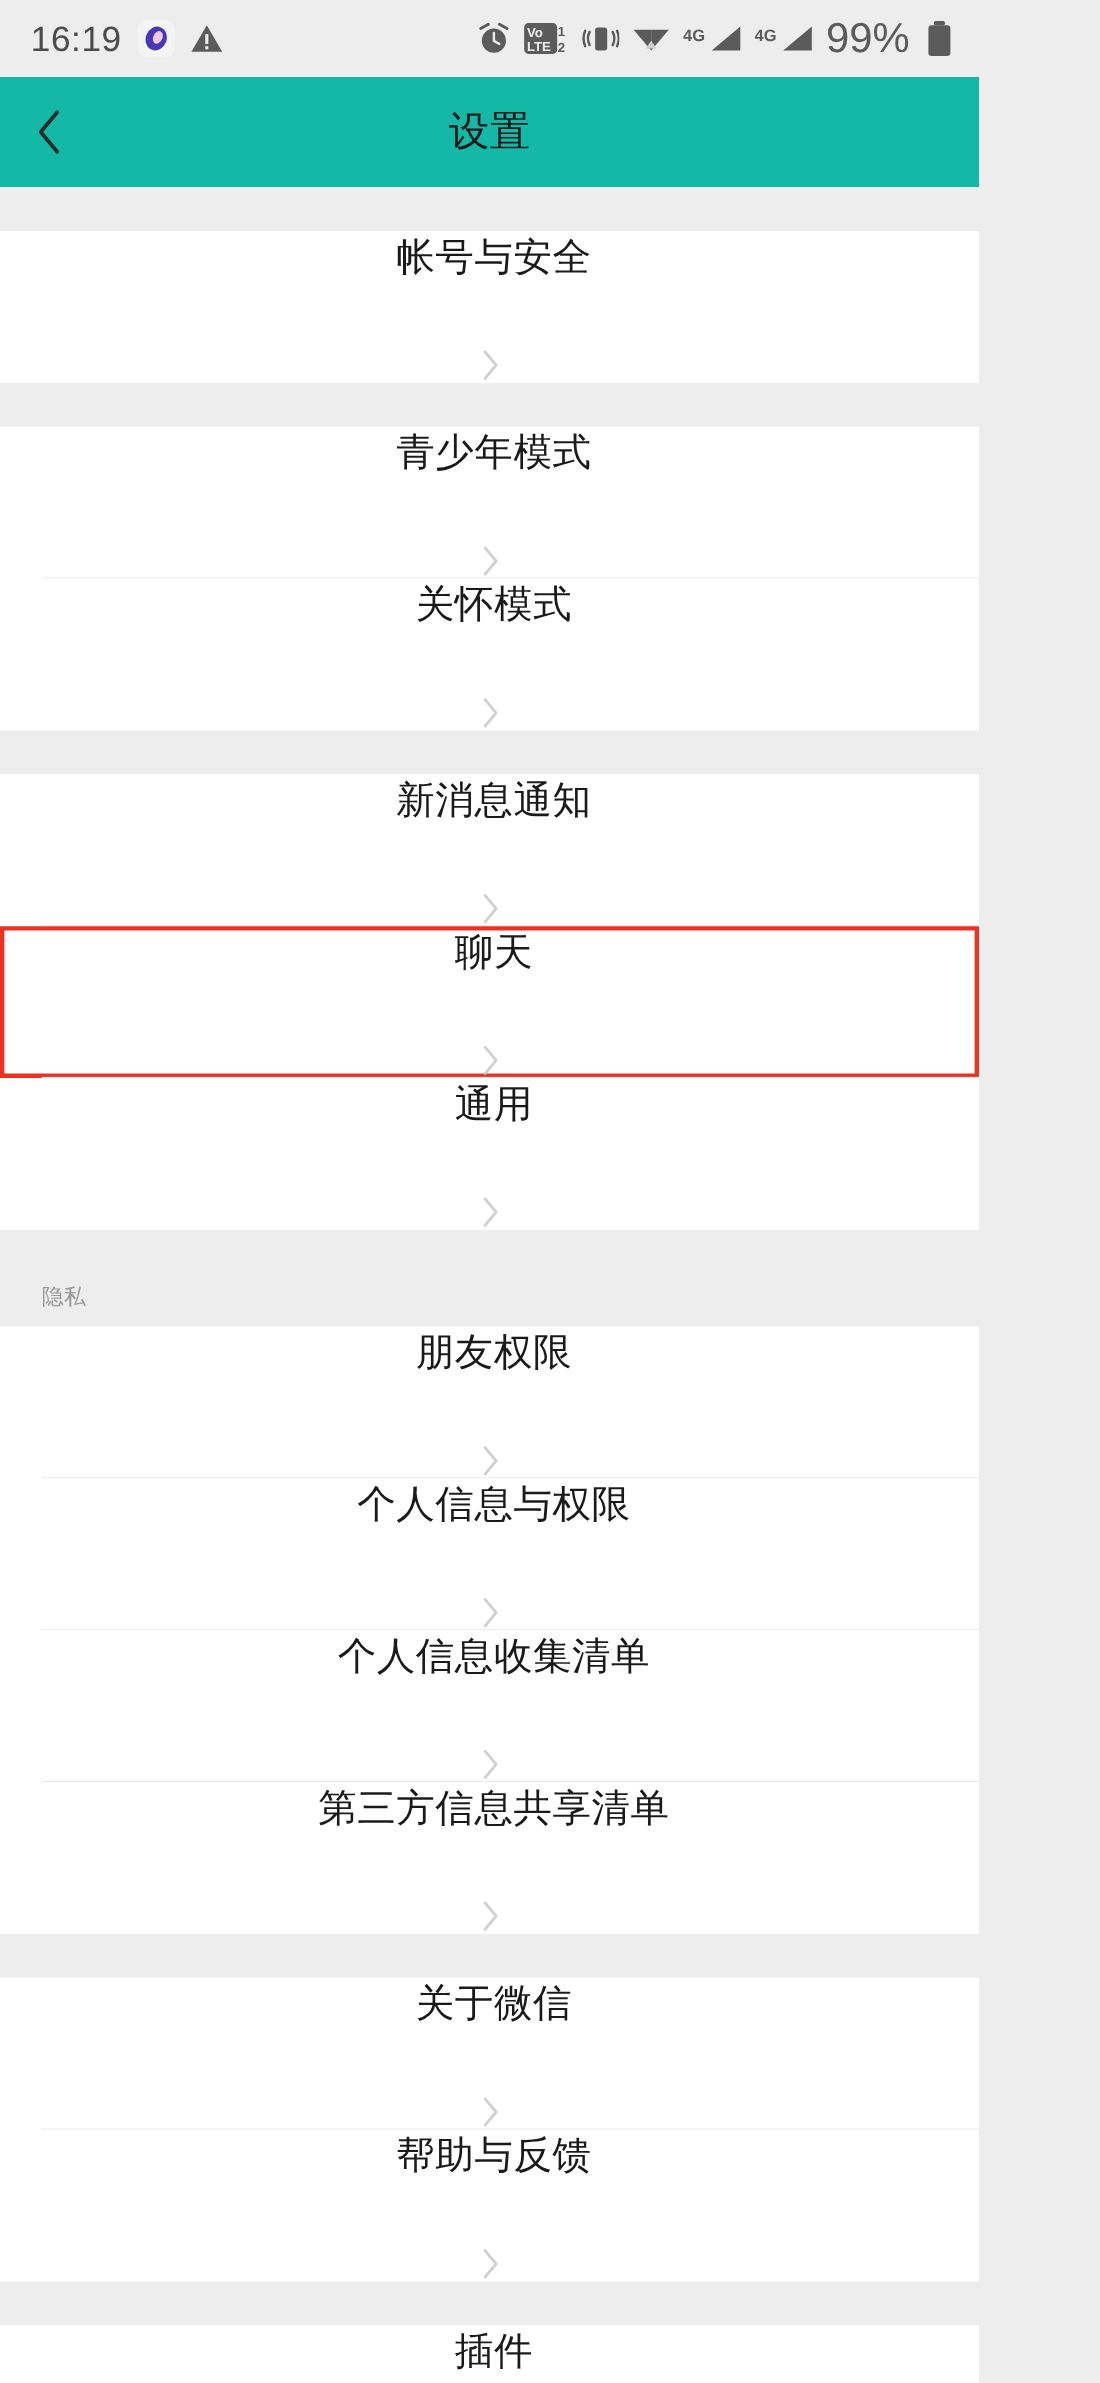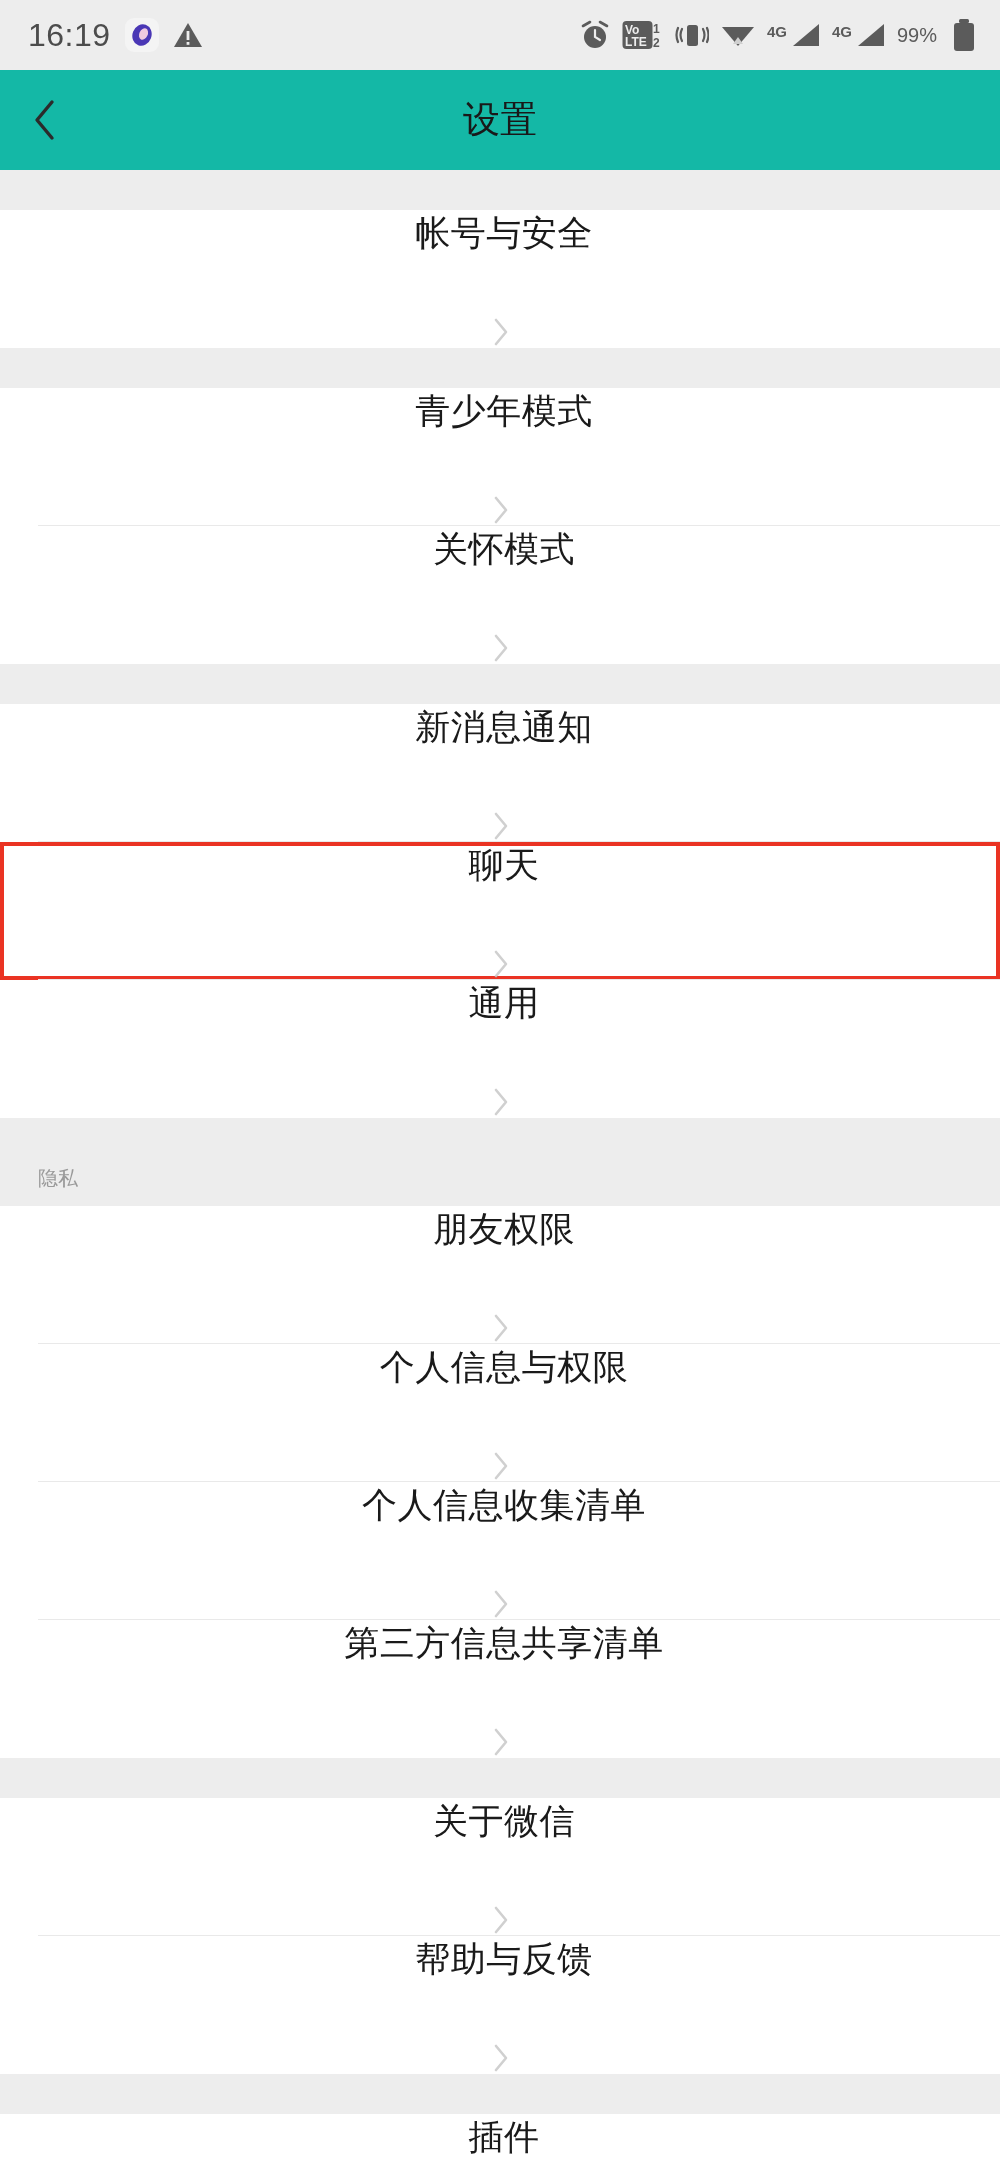--- a/index.html
+++ b/index.html
@@ -2,35 +2,35 @@
 <html><head>
 <meta charset="utf-8">
 <style>
   * { margin:0; padding:0; box-sizing:border-box; }
   html, body {
     width:1000px; height:2166px;
     background:#ededed;
     font-family:"Liberation Sans", "DejaVu Sans", sans-serif;
     overflow:hidden;
   }
-  #screen { position:relative; width:1000px; height:2166px; background:#ededed; }
+  #screen { position:relative; width:890px; height:2166px; background:#ededed; }
 
   
   .statusbar {
     height:70px; width:100%;
     background:#ededed;
     display:flex; align-items:center;
     padding:0 22px 0 28px;
     color:#5b5b5b;
   }
   .sb-left { display:flex; align-items:center; gap:14px; }
   .sb-time { font-size:32px; color:#4c4c4c; letter-spacing:0.5px; font-family:"Liberation Sans",sans-serif; }
   .sb-spacer { flex:1; }
   .sb-right { display:flex; align-items:center; gap:11px; }
-  .sb-battery-text { font-size:20px; color:#5b5b5b; margin-right:2px; }
+  .sb-battery-text { font-size:38px; color:#5b5b5b; margin-right:2px; }
 
   .ic { display:inline-block; line-height:0; }
   .app-badge {
     width:34px; height:34px; border-radius:9px;
     background:#f4f4f4; display:flex; align-items:center; justify-content:center;
   }
 
   
   .navbar {
     height:100px; width:100%;

